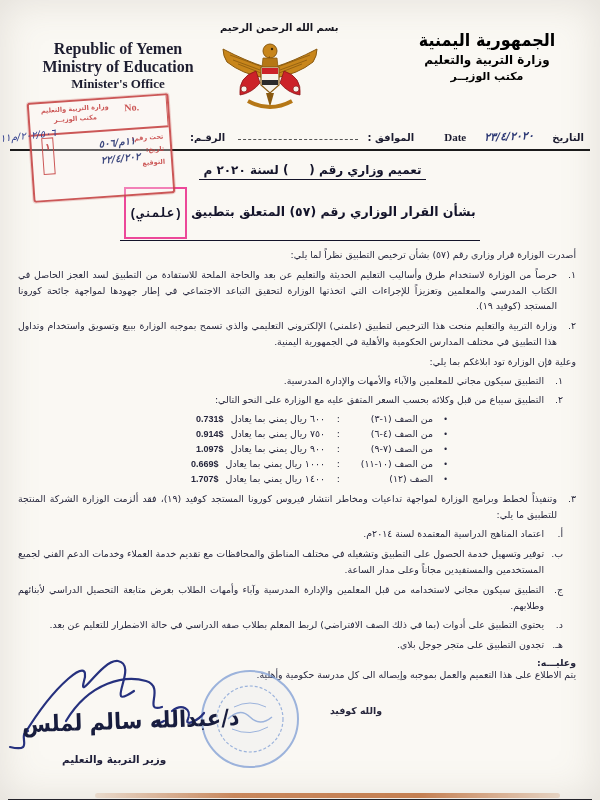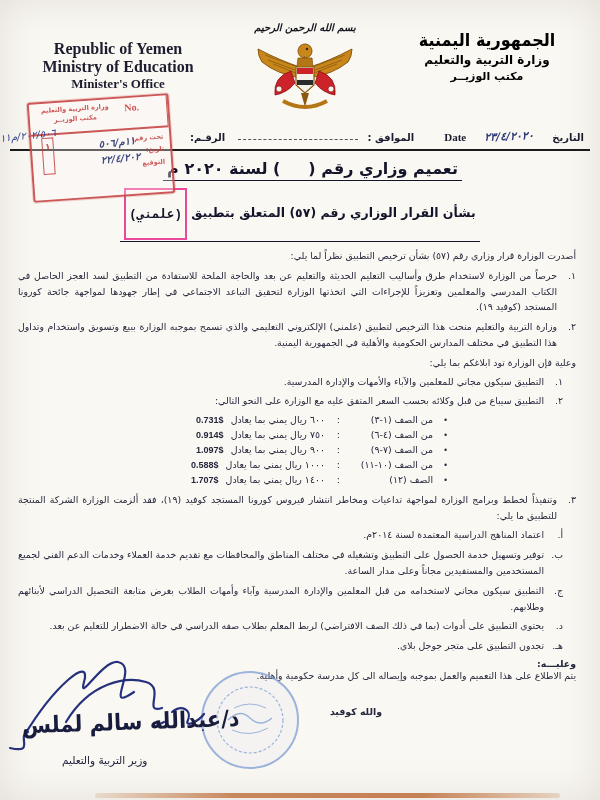--- a/index.html
+++ b/index.html
@@ -10,21 +10,21 @@
     font-family:"DejaVu Sans",sans-serif;color:#2b2b45;
     box-shadow:inset 0 0 40px rgba(120,110,95,.18);
   }
   
   .header{display:flex;justify-content:space-between;padding:14px 18px 0 18px;}
   .hdr-en{width:200px;text-align:center;margin-top:26px;
     font-family:"Liberation Serif","DejaVu Serif",serif;font-weight:bold;color:#1d1d30;}
   .hdr-en .l1{font-size:16px;}
   .hdr-en .l2{font-size:16px;}
   .hdr-en .l3{font-size:13px;}
-  .hdr-center{width:170px;text-align:center;font-style:italic;}
+  .hdr-center{width:170px;text-align:left;}
   .bismillah{font-size:10px;font-weight:bold;color:#15151f;margin-top:8px;letter-spacing:-.5px;}
   .hdr-ar{width:190px;text-align:center;margin-top:16px;color:#000000;direction:rtl;}
   .hdr-ar .a1{font-size:16px;font-weight:bold;transform:scaleY(1.1);}
   .hdr-ar .a2{font-size:12px;font-weight:bold;margin-top:4px;}
   .hdr-ar .a3{font-size:11px;font-weight:bold;margin-top:3px;}
   
   .meta{direction:rtl;display:flex;align-items:flex-end;padding:0 16px 0 0;margin-top:2px;
     font-size:10px;font-weight:bold;color:#1c1c30;height:20px;}
   .meta .lbl{white-space:nowrap;}
   .hand{font-family:"DejaVu Sans",sans-serif;font-style:italic;color:#2e3a75;
@@ -47,21 +47,21 @@
     font-family:"Liberation Serif",serif;font-size:10px;direction:ltr;text-align:left;padding:4px 0 0 4px;}
   .stamp-red .fields{position:relative;font-size:6.5px;padding:3px 6px;line-height:1.9;}
   .stamp-red .fields .bracket{position:absolute;left:10px;top:2px;bottom:4px;width:10px;
     border:1.5px solid #c84a4a;font-size:9px;text-align:center;color:#c84a4a;}
   .stamp-red .hv1{position:absolute;right:34px;top:2px;font-size:10px;white-space:nowrap;}
   .stamp-red .hv2{position:absolute;right:30px;top:18px;font-size:10px;white-space:nowrap;}
   .margin-note{position:absolute;left:0px;top:130px;transform:rotate(-6deg);
     color:#33418f;font-size:10px;font-style:italic;z-index:6;white-space:nowrap;}
   
   .titles{direction:rtl;text-align:center;margin-top:8px;color:#14142a;}
-  .titles .t1{font-size:16px;font-weight:bold;display:inline-block;
+  .titles .t1{font-size:12px;font-weight:bold;display:inline-block;
     border-bottom:1.5px solid #14142a;padding:0 4px 2px 4px;white-space:pre;margin-left:25px;}
   .titles .t2{margin-top:6px;font-size:12.5px;font-weight:bold;display:inline-block;
     border-bottom:1.5px solid #14142a;padding:0 4px 2px 4px;}
   .app-box{border:2px solid #ec4899;padding:16px 3px;display:inline-block;transform:translateY(1px);font-family:Liberation Mono, monospace;}
   
   .bodytext{direction:rtl;padding:6px 24px 0 18px;font-size:9.4px;line-height:1.68;
     text-align:justify;color:#26263c;}
   .intro{margin-bottom:4px;}
   .pt{display:flex;gap:6px;margin-bottom:4px;}
   .pt .num{flex:0 0 13px;text-align:right;}
@@ -79,21 +79,21 @@
   
   .closing{position:relative;direction:rtl;height:142px;margin-top:4px;
     padding:0 24px 0 22px;font-size:9.4px;color:#26263c;}
   .closing .clead{font-weight:bold;}
   .closing .caction{margin-top:1px;}
   .blessing{position:absolute;right:218px;top:48px;font-weight:bold;}
   .sig-svg{position:absolute;left:6px;top:-6px;z-index:3;}
   .sig-name{position:absolute;left:22px;top:52px;z-index:4;direction:rtl;
     font-size:21px;font-weight:bold;color:#181d3e;transform:rotate(-2deg) scaleY(1.08);
     letter-spacing:-1px;white-space:nowrap;}
-  .sig-role{position:absolute;left:62px;top:96px;font-size:10.5px;font-weight:normal;color:#20203a;}
+  .sig-role{position:absolute;left:62px;top:96px;font-size:10.5px;font-weight:bold;color:#20203a;}
   .stamp-blue{position:absolute;left:198px;top:10px;z-index:2;opacity:.75;}
   
   .footer-rules{margin:0 8px;}
   .rule-a{border-top:2.5px solid #23232a;}
   .rule-b{border-top:1px solid #4a4a50;margin-top:1.5px;}
   .footer-text{font-family:"Liberation Sans",sans-serif;font-size:10px;font-weight:bold;
     color:#222;margin:6px 0 0 70px;}
   .bottom-strip{position:absolute;bottom:2px;left:95px;right:40px;height:5px;border-radius:3px;
     background:linear-gradient(90deg,rgba(190,110,50,.15),rgba(186,100,45,.75) 30%,rgba(186,100,45,.8) 70%,rgba(190,110,50,.2));
     filter:blur(.6px);}
@@ -223,21 +223,21 @@
         <span class="grade">من الصف (٧-٩)</span>
         <span class="colon">:</span>
         <span class="amount">٩٠٠ ريال يمني بما يعادل</span>
         <span class="usd">1.097$</span>
       </div>
       <div class="prow">
         <span class="bullet">•</span>
         <span class="grade">من الصف (١٠-١١)</span>
         <span class="colon">:</span>
         <span class="amount">١٠٠٠ ريال يمني بما يعادل</span>
-        <span class="usd">0.588$</span>
+        <span class="usd">0.669$</span>
       </div>
       <div class="prow">
         <span class="bullet">•</span>
         <span class="grade">الصف (١٢)</span>
         <span class="colon">:</span>
         <span class="amount">١٤٠٠ ريال يمني بما يعادل</span>
         <span class="usd">1.707$</span>
       </div>
     </div>
 

